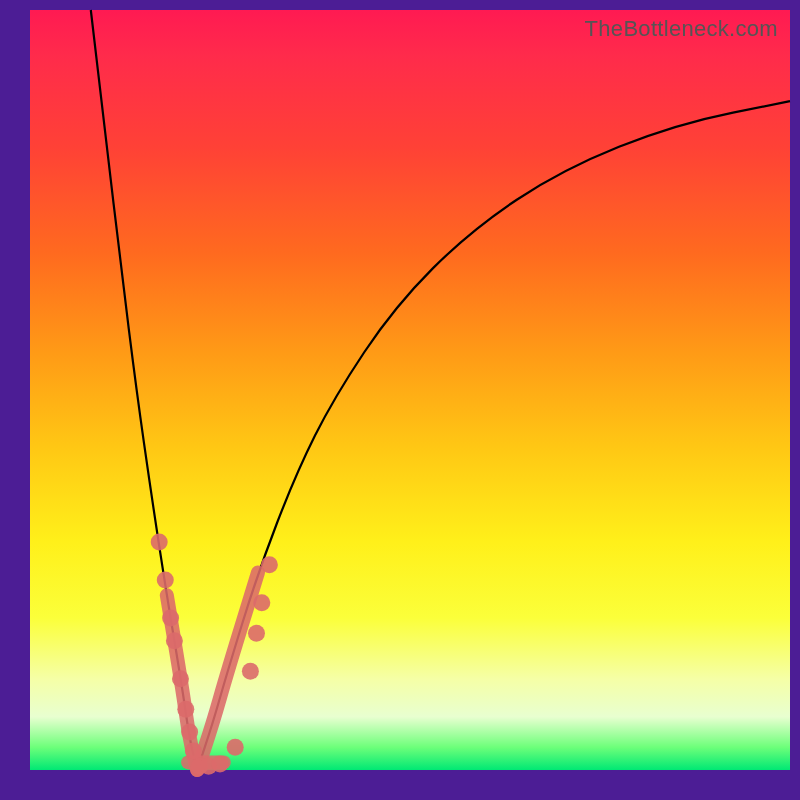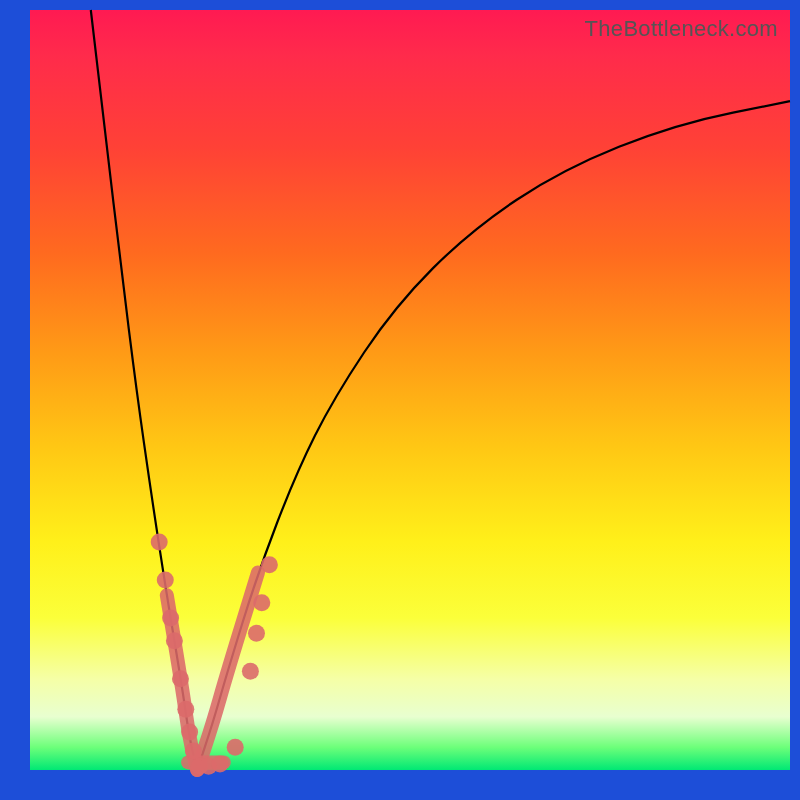--- a/index.html
+++ b/index.html
@@ -8,21 +8,21 @@
     width: 800px;
     height: 800px;
     overflow: hidden;
     background: #000;
     font-family: Arial, Helvetica, sans-serif;
   }
   .frame {
     position: relative;
     width: 800px;
     height: 800px;
-    background: #1d4ed8;
+    background: #4c1d95;
   }
   .plot {
     position: absolute;
     left: 30px;
     top: 10px;
     width: 760px;
     height: 760px;
     
     background: linear-gradient(
       to bottom,

